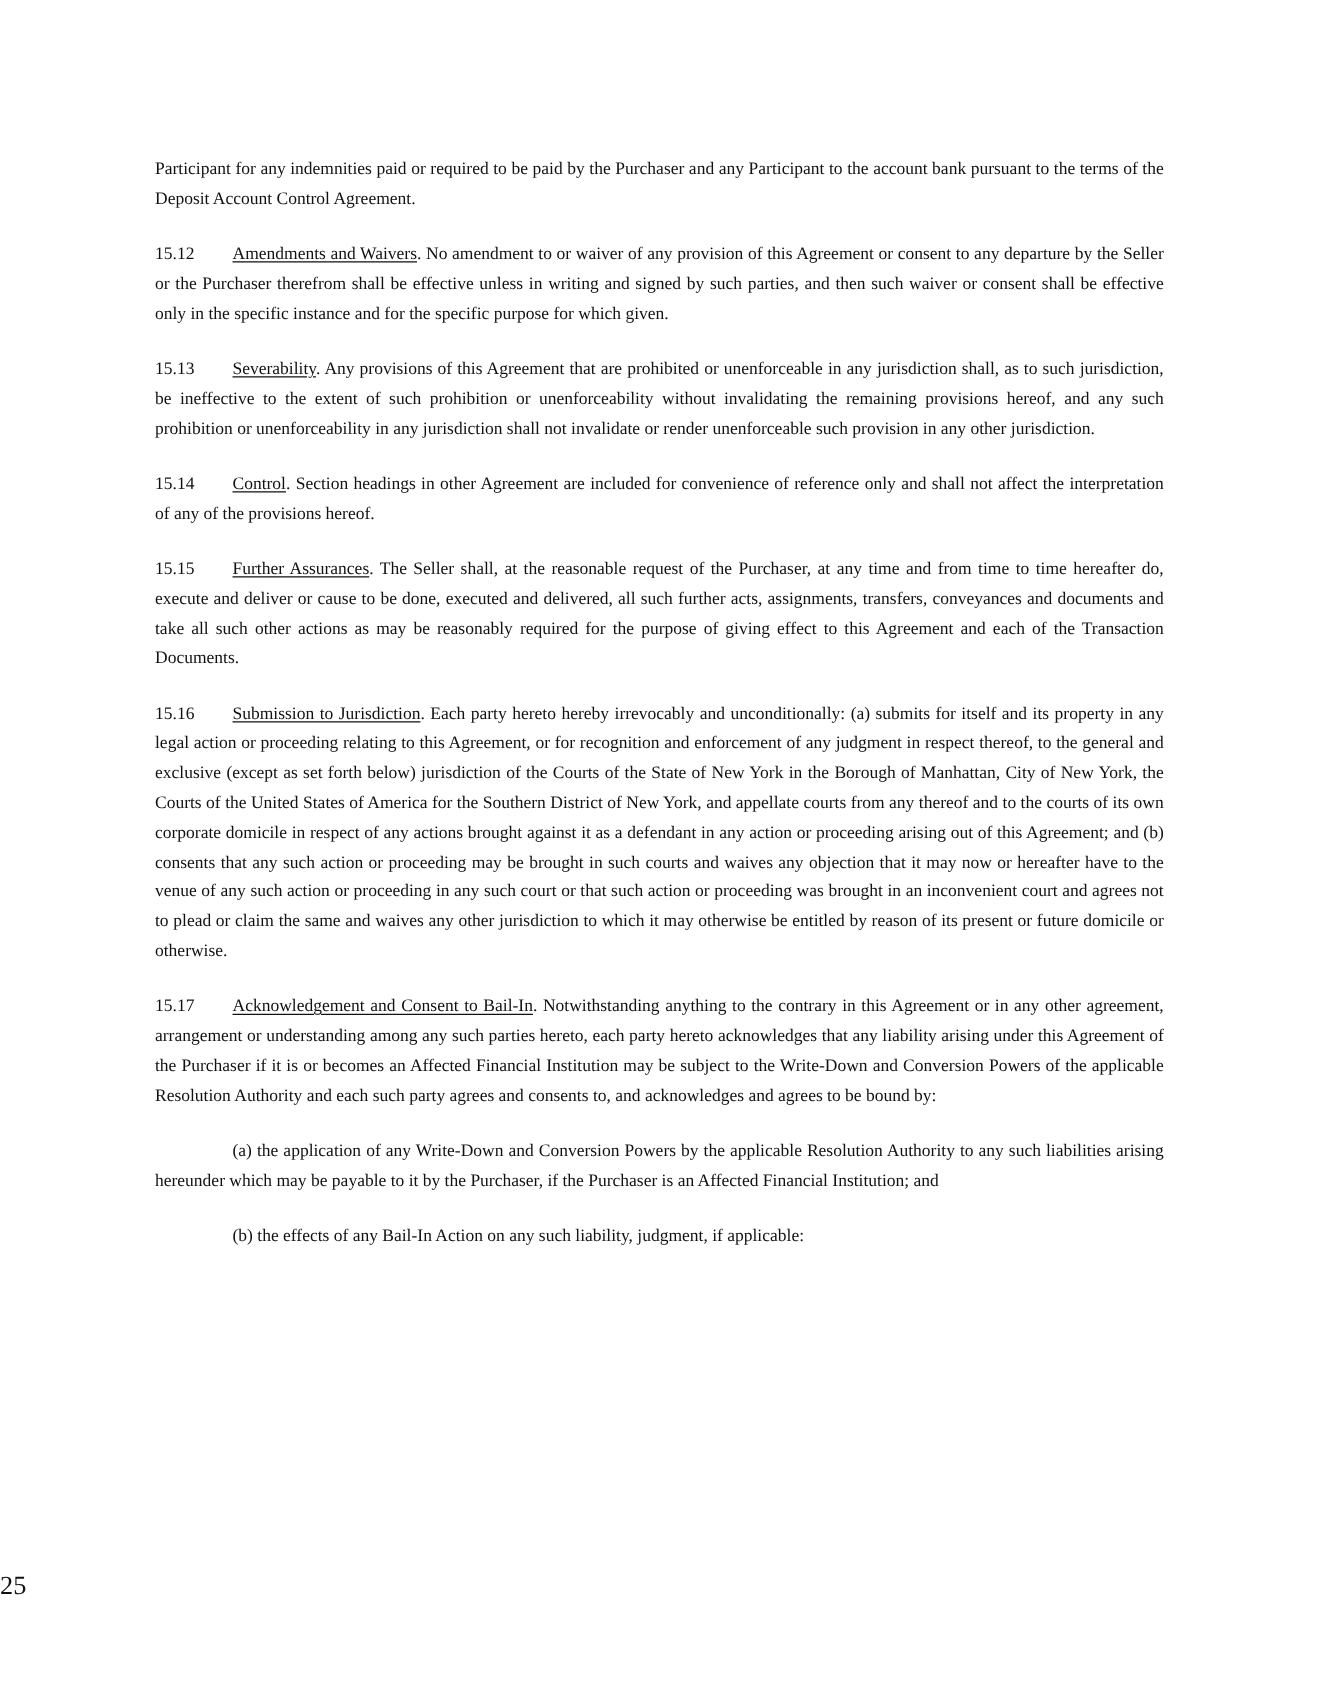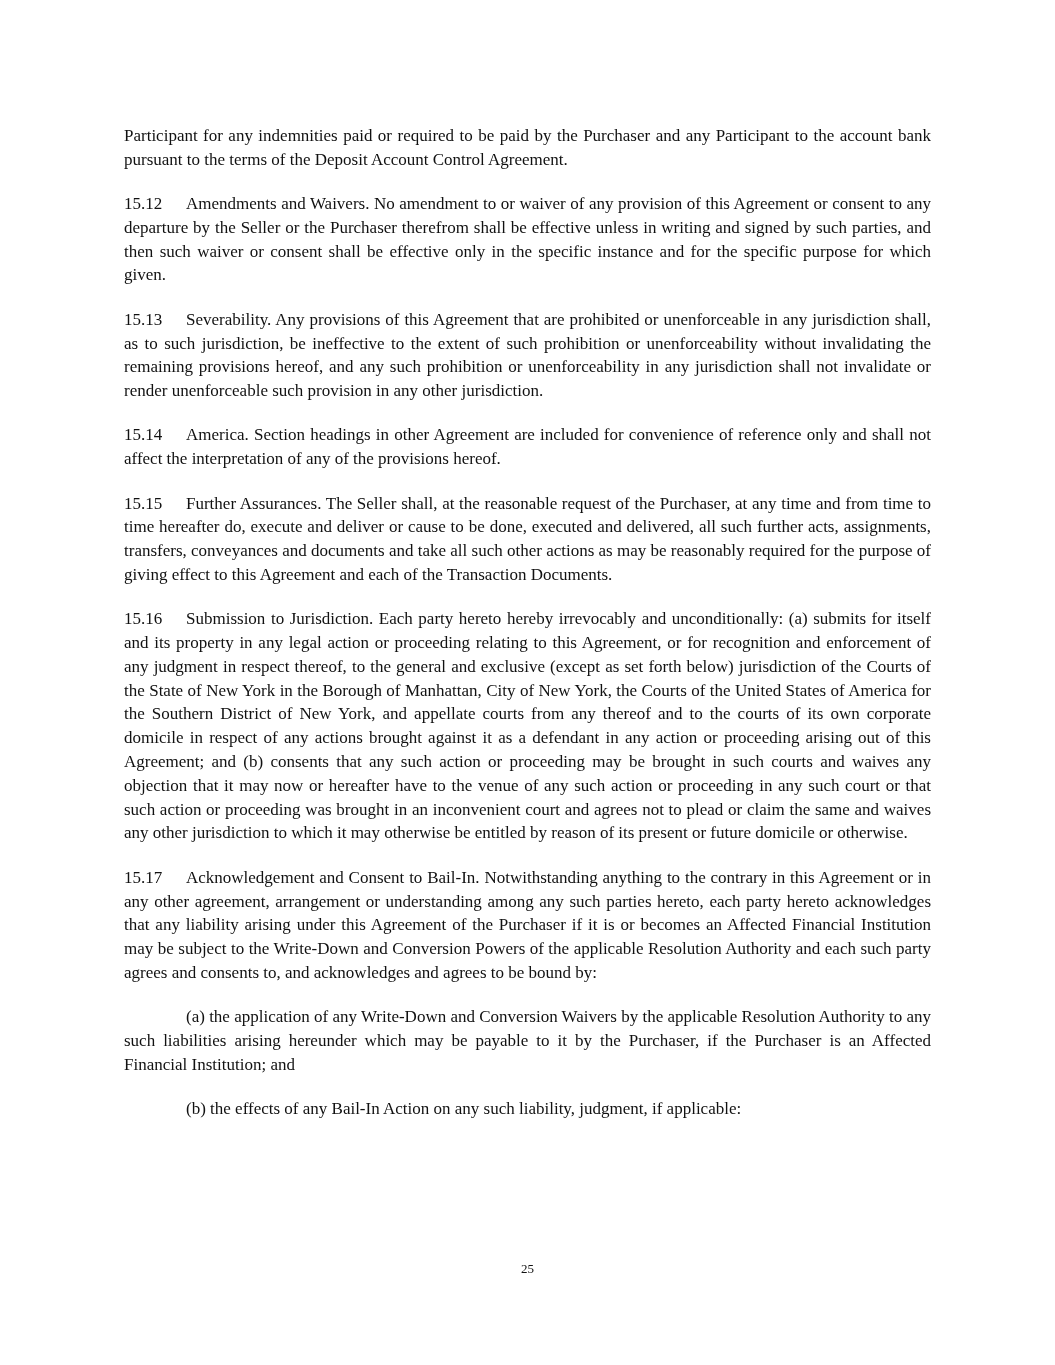--- a/index.html
+++ b/index.html
@@ -12,49 +12,50 @@
       height: 1365px;
       position: relative;
       overflow: hidden;
     }
     .page {
       position: absolute;
       left: 124px;
       top: 124px;
       width: 807px;
       font-family: "Liberation Serif", "DejaVu Serif", serif;
-      font-size: 17px;
+      font-size: 14px;
       line-height: 23.8px;
       color: #111111;
     }
     .para {
       margin: 0 0 20.5px 0;
       text-align: justify;
       text-justify: inter-word;
     }
     .num {
       display: inline-block;
       width: 62px;
     }
     .heading-link {
+      text-decoration: underline;
       text-decoration-thickness: 1px;
       text-underline-offset: 2px;
       cursor: pointer;
     }
     .indent {
       text-indent: 62px;
     }
     .page-number {
       position: absolute;
       left: 0;
       width: 1055px;
       top: 1257px;
-      text-align: center;
+      text-align: left;
       font-family: "Liberation Serif", "DejaVu Serif", serif;
-      font-size: 13px;
+      font-size: 21px;
       line-height: 23.8px;
       color: #111111;
     }
   </style>
 </head>
 <body>
 
 <div class="page">
 
   <p class="para">
@@ -63,37 +64,37 @@
 
   <p class="para">
     <span class="num">15.12</span><span class="heading-link">Amendments and Waivers</span><span>. No amendment to or waiver of any provision of this Agreement or consent to any departure by the Seller or the Purchaser therefrom shall be effective unless in writing and signed by such parties, and then such waiver or consent shall be effective only in the specific instance and for the specific purpose for which given.</span>
   </p>
 
   <p class="para">
     <span class="num">15.13</span><span class="heading-link">Severability</span><span>. Any provisions of this Agreement that are prohibited or unenforceable in any jurisdiction shall, as to such jurisdiction, be ineffective to the extent of such prohibition or unenforceability without invalidating the remaining provisions hereof, and any such prohibition or unenforceability in any jurisdiction shall not invalidate or render unenforceable such provision in any other jurisdiction.</span>
   </p>
 
   <p class="para">
-    <span class="num">15.14</span><span class="heading-link">America</span><span>. Section headings in other Agreement are included for convenience of reference only and shall not affect the interpretation of any of the provisions hereof.</span>
+    <span class="num">15.14</span><span class="heading-link">Control</span><span>. Section headings in other Agreement are included for convenience of reference only and shall not affect the interpretation of any of the provisions hereof.</span>
   </p>
 
   <p class="para">
     <span class="num">15.15</span><span class="heading-link">Further Assurances</span><span>. The Seller shall, at the reasonable request of the Purchaser, at any time and from time to time hereafter do, execute and deliver or cause to be done, executed and delivered, all such further acts, assignments, transfers, conveyances and documents and take all such other actions as may be reasonably required for the purpose of giving effect to this Agreement and each of the Transaction Documents.</span>
   </p>
 
   <p class="para">
     <span class="num">15.16</span><span class="heading-link">Submission to Jurisdiction</span><span>. Each party hereto hereby irrevocably and unconditionally: (a) submits for itself and its property in any legal action or proceeding relating to this Agreement, or for recognition and enforcement of any judgment in respect thereof, to the general and exclusive (except as set forth below) jurisdiction of the Courts of the State of New York in the Borough of Manhattan, City of New York, the Courts of the United States of America for the Southern District of New York, and appellate courts from any thereof and to the courts of its own corporate domicile in respect of any actions brought against it as a defendant in any action or proceeding arising out of this Agreement; and (b) consents that any such action or proceeding may be brought in such courts and waives any objection that it may now or hereafter have to the venue of any such action or proceeding in any such court or that such action or proceeding was brought in an inconvenient court and agrees not to plead or claim the same and waives any other jurisdiction to which it may otherwise be entitled by reason of its present or future domicile or otherwise.</span>
   </p>
 
   <p class="para">
     <span class="num">15.17</span><span class="heading-link">Acknowledgement and Consent to Bail-In</span><span>. Notwithstanding anything to the contrary in this Agreement or in any other agreement, arrangement or understanding among any such parties hereto, each party hereto acknowledges that any liability arising under this Agreement of the Purchaser if it is or becomes an Affected Financial Institution may be subject to the Write-Down and Conversion Powers of the applicable Resolution Authority and each such party agrees and consents to, and acknowledges and agrees to be bound by:</span>
   </p>
 
   <p class="para indent">
-    <span>(a) the application of any Write-Down and Conversion Waivers by the applicable Resolution Authority to any such liabilities arising hereunder which may be payable to it by the Purchaser, if the Purchaser is an Affected Financial Institution; and</span>
+    <span>(a) the application of any Write-Down and Conversion Powers by the applicable Resolution Authority to any such liabilities arising hereunder which may be payable to it by the Purchaser, if the Purchaser is an Affected Financial Institution; and</span>
   </p>
 
   <p class="para indent">
     <span>(b) the effects of any Bail-In Action on any such liability, judgment, if applicable:</span>
   </p>
 
 </div>
 
 <div class="page-number">25</div>
 

